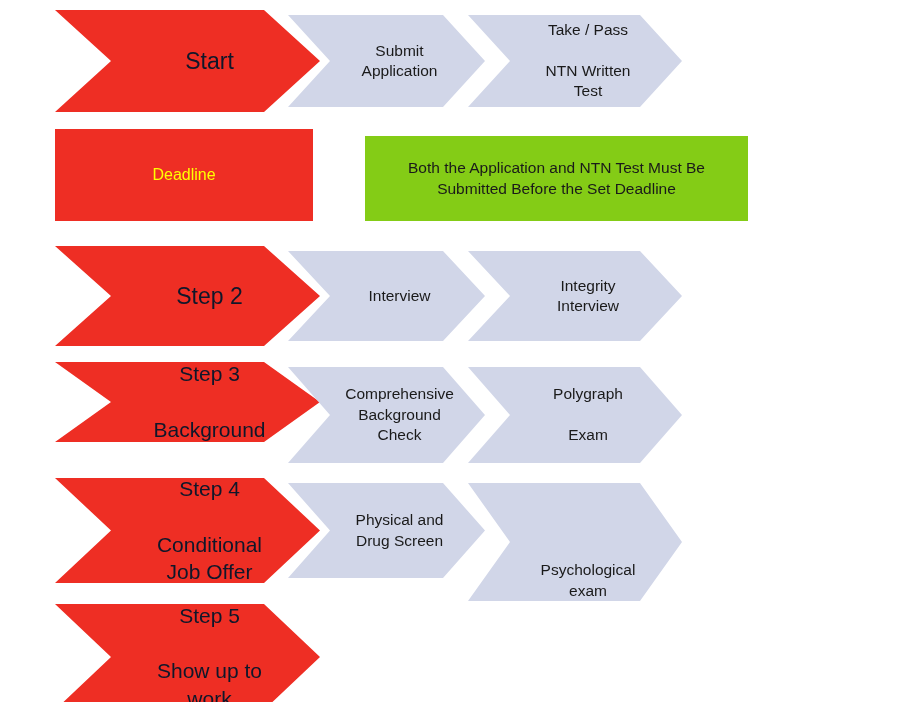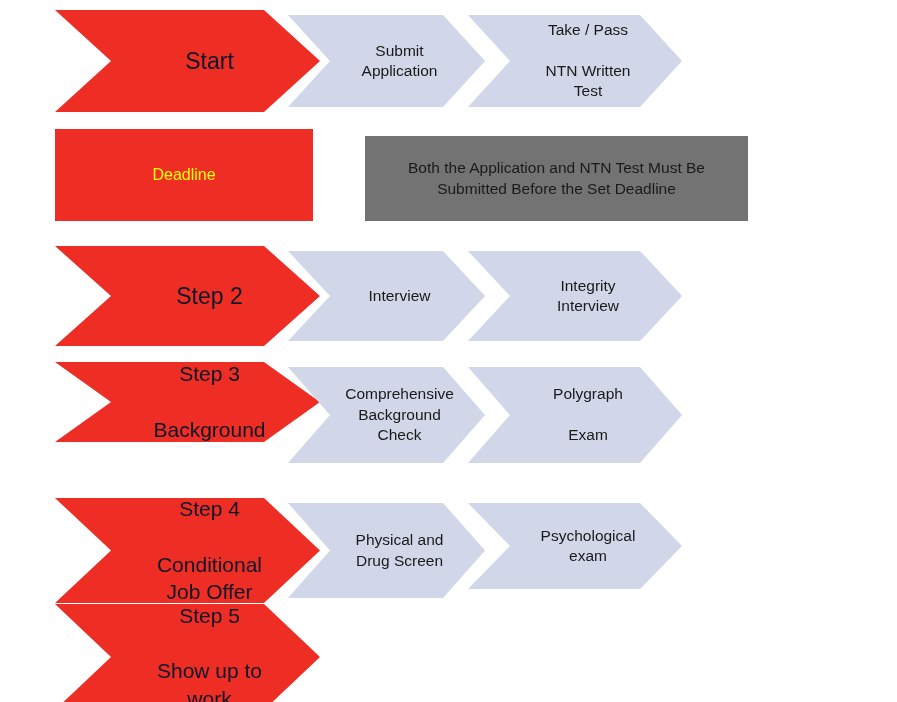--- a/index.html
+++ b/index.html
@@ -46,21 +46,21 @@
   .chev-gray {
     background: #d1d6e8;
     clip-path: polygon(0% 0%, calc(100% - 42px) 0%, 100% 50%, calc(100% - 42px) 100%, 0% 100%, 42px 50%);
     color: #1a1a1a;
   }
   .rect-red {
     background: #ee2e24;
     color: #ffff00;
   }
   .rect-gray {
-    background: #737373;
+    background: #84cc16;
     color: #1a1a1a;
   }
   .lbl-big {
     font-size: 23px;
   }
   .lbl-mid {
     font-size: 21px;
   }
   .lbl-small {
     font-size: 15.5px;
@@ -133,32 +133,32 @@
 Background
 Check</span>
     </div>
     <div class="shape chev-gray pad-left-gray" style="left:468px; top:5px; width:214px; height:96px;">
       <span class="txt lbl-small">Polygraph
 
 Exam</span>
     </div>
   </div>
 
-  <div class="row" style="top:498px; height:105px;">
+  <div class="row" style="top:478px; height:105px;">
     <div class="shape chev-red pad-left" style="left:55px; top:0; width:265px; height:105px;">
       <span class="txt lbl-mid">Step 4
 
 Conditional
 Job Offer</span>
     </div>
     <div class="shape chev-gray pad-left-gray" style="left:288px; top:5px; width:197px; height:95px;">
       <span class="txt lbl-small">Physical and
 Drug Screen</span>
     </div>
-    <div class="shape chev-gray pad-left-gray" style="left:468px; top:5px; width:214px; height:86px;">
+    <div class="shape chev-gray pad-left-gray" style="left:468px; top:5px; width:214px; height:118px;align-items:flex-end;">
       <span class="txt lbl-small">Psychological
 exam</span>
     </div>
   </div>
 
   <div class="row" style="top:596px; height:106px;">
     <div class="shape chev-red pad-left" style="left:55px; top:8px; width:265px; height:106px;">
       <span class="txt lbl-mid">Step 5
 
 Show up to

